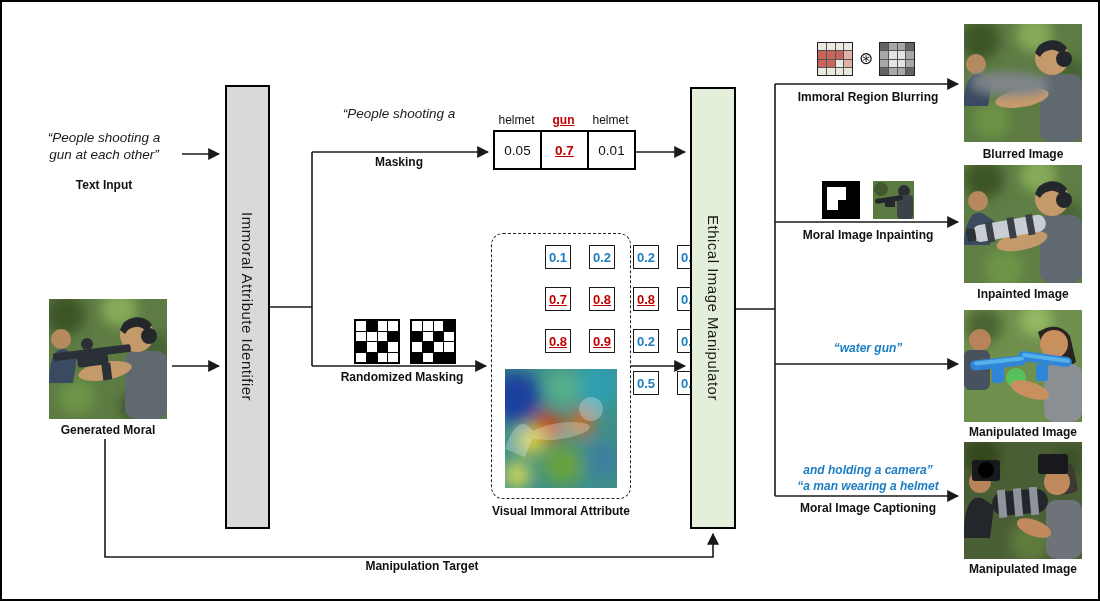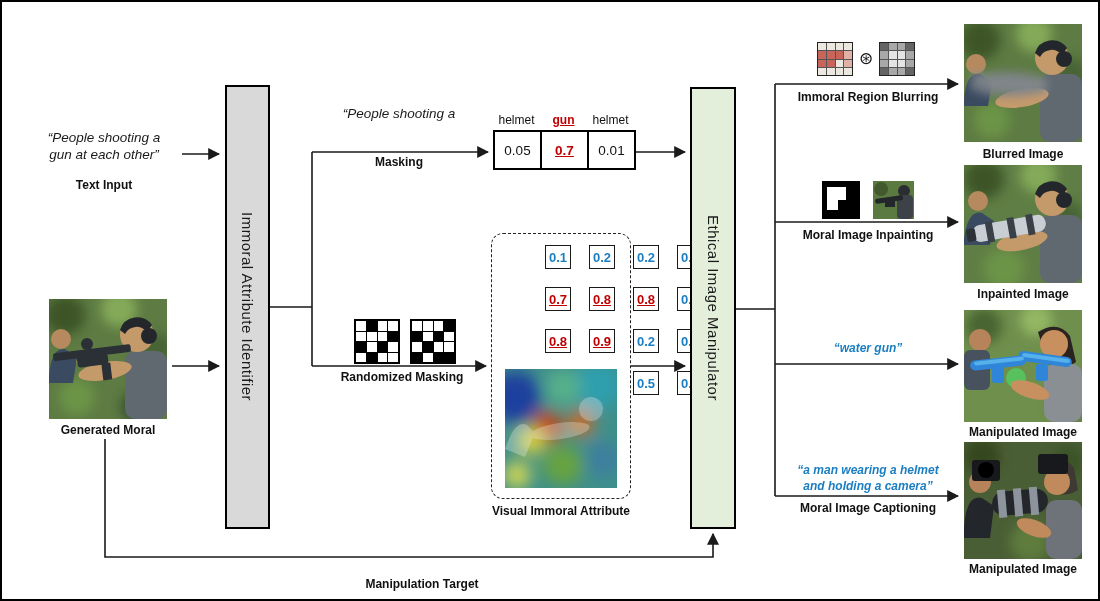--- a/index.html
+++ b/index.html
@@ -209,21 +209,21 @@
         <path d="M0,80 Q10,50 22,56 L30,64 L20,88 Z"></path>
       </g>
     </svg>
   </div>
   <div class="abs lbl" style="left:459px; top:502px; width:200px;">Visual Immoral Attribute</div>
 
   <div class="abs vbox manipulator" style="left:688px; top:85px; width:46px; height:442px;">
     <span class="vtext">Ethical Image Manipulator</span>
   </div>
 
-  <div class="abs lbl" style="left:310px; top:575px; width:220px;">Manipulation Target</div>
+  <div class="abs lbl" style="left:310px; top:557px; width:220px;">Manipulation Target</div>
 
   <div class="abs kernel-grid" style="left:815px; top:40px; width:36px; height:34px;">
       <div style="background: rgb(236, 231, 223);"></div>
       <div style="background: rgb(236, 231, 223);"></div>
       <div style="background: rgb(236, 231, 223);"></div>
       <div style="background: rgb(236, 231, 223);"></div>
       <div style="background: rgb(200, 100, 90);"></div>
       <div style="background: rgb(200, 100, 90);"></div>
       <div style="background: rgb(200, 100, 90);"></div>
       <div style="background: rgb(224, 177, 166);"></div>
@@ -270,22 +270,22 @@
       <rect x="24" y="14" width="16" height="24" rx="4" fill="#3c4248"></rect>
       <rect x="2" y="16" width="28" height="5" rx="2" fill="#23272c" transform="rotate(-8 16 18)"></rect>
       <rect x="12" y="20" width="10" height="6" fill="#23272c"></rect>
     </svg>
   </div>
   <div class="abs lbl" style="left:776px; top:226px; width:180px;">Moral Image Inpainting</div>
 
   <div class="abs annot" style="left:776px; top:338px; width:180px;">“water gun”</div>
 
   <div class="abs annot" style="left:766px; top:460px; width:200px;">
+    <div>and holding a camera”</div>
     <div>“a man wearing a helmet</div>
-    <div>and holding a camera”</div>
   </div>
   <div class="abs lbl" style="left:766px; top:499px; width:200px;">Moral Image Captioning</div>
 
   <div class="abs photo" style="left:962px; top:22px; width:118px; height:118px;">
     <svg viewBox="0 0 118 118" width="118" height="118">
       <defs>
           <filter id="pbB" x="-40%" y="-40%" width="180%" height="180%">
             <feGaussianBlur stdDeviation="6"></feGaussianBlur>
           </filter>
       <filter id="sm" x="-40%" y="-40%" width="180%" height="180%">

